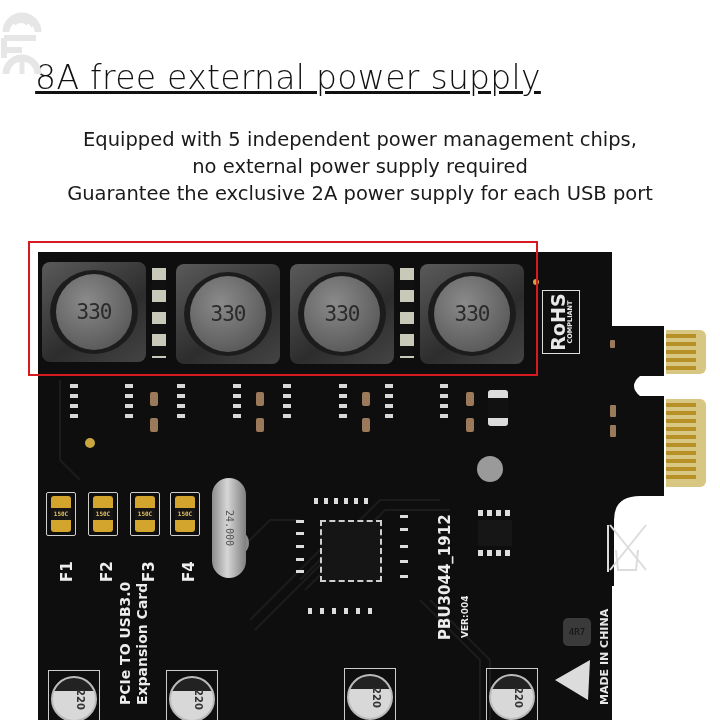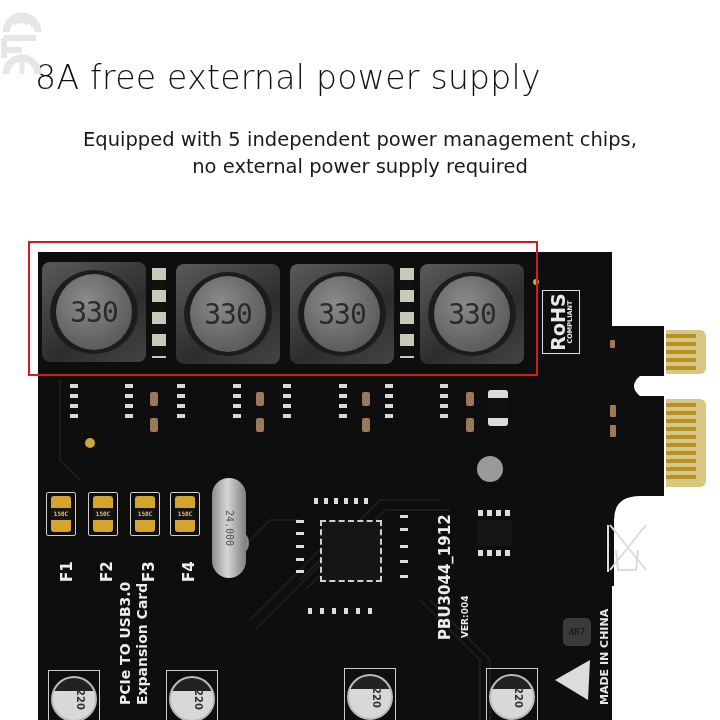--- a/index.html
+++ b/index.html
@@ -1,35 +1,35 @@
 <!DOCTYPE html>
 <html><head>
 <meta charset="utf-8">
 <style>
   html, body { margin:0; padding:0; }
   body { width:720px; height:720px; background:#ffffff; position:relative; overflow:hidden;
          font-family:"DejaVu Sans", sans-serif; }
   .headline { position:absolute; left:0; top:58px; width:576px; text-align:center;
-              font-size:33px; color:#111; font-weight:300; letter-spacing:0.3px; }
+              font-size:33px; color:#111; font-weight:300; letter-spacing:0.3px;text-decoration:underline; }
   .subtext { position:absolute; left:0; top:126px; width:720px; text-align:center;
              font-size:19.5px; line-height:27px; color:#1a1a1a; }
   .subtext div { white-space:nowrap; }
 
   
   .pcb { position:absolute; left:0; top:0; width:720px; height:720px; }
   .pcb svg { position:absolute; left:0; top:0; }
 
   .inductor { position:absolute; width:104px; height:100px; border-radius:8px;
               background:linear-gradient(145deg,#5a5a5a,#2d2d2d 60%,#444); }
   .inductor .ring { position:absolute; left:8px; top:8px; width:88px; height:84px;
               border-radius:50%; background:#1c1c1c; }
   .inductor .disc { position:absolute; left:14px; top:12px; width:76px; height:76px; border-radius:50%;
               background:radial-gradient(circle at 40% 35%,#8a8a8a,#5e5e5e 70%,#4b4b4b);
               display:flex; align-items:center; justify-content:center;
-              font-family:"DejaVu Sans Mono", monospace; font-size:28px; color:#2a2a2a; letter-spacing:-1px; }
+              font-family:"DejaVu Sans Mono", monospace; font-size:21px; color:#2a2a2a; letter-spacing:-1px; }
 
   .highlight-box { position:absolute; left:28px; top:241px; width:510px; height:135px;
                    border:2.5px solid #d71920; box-sizing:border-box; }
 
   .rohs { position:absolute; left:542px; top:290px; width:38px; height:64px; border:1.5px solid #ddd;
           box-sizing:border-box; }
   .rohs .inner { position:absolute; left:50%; top:50%; transform:translate(-50%,-50%) rotate(-90deg);
           color:#e8e8e8; text-align:center; white-space:nowrap; }
   .rohs .big { font-size:19px; font-weight:bold; line-height:18px; }
   .rohs .small { font-size:6.5px; font-weight:bold; line-height:7px; }
@@ -67,20 +67,21 @@
   .ind4r7 { position:absolute; left:563px; top:618px; width:28px; height:28px; border-radius:5px; background:#3a3a3a; color:#111; font-size:9px;
             display:flex; align-items:center; justify-content:center; font-family:"DejaVu Sans Mono", monospace; }
 </style>
 </head>
 <body>
 
 <div class="headline">8A free external power supply</div>
 <div class="subtext">
   <div>Equipped with 5 independent power management chips,</div>
   <div>no external power supply required</div>
+  <div>Guarantee the exclusive 2A power supply for each USB port</div>
 </div>
 
 <div class="pcb">
   <svg width="720" height="720">
     <path d="M38 252 L612 252 L612 326 L664 326 L664 376 L640 376 Q628 386 640 396 L664 396 L664 496 L640 496 Q614 496 614 520 L614 586 L612 586 L612 720 L38 720 Z" fill="#0e0e0e"></path>
 
     <g stroke="#1c1c1c" stroke-width="2" fill="none">
       <path d="M300 580 L380 500 L440 500"></path>
       <path d="M305 590 L385 510 L450 510"></path>
       <path d="M250 620 L330 540"></path>

